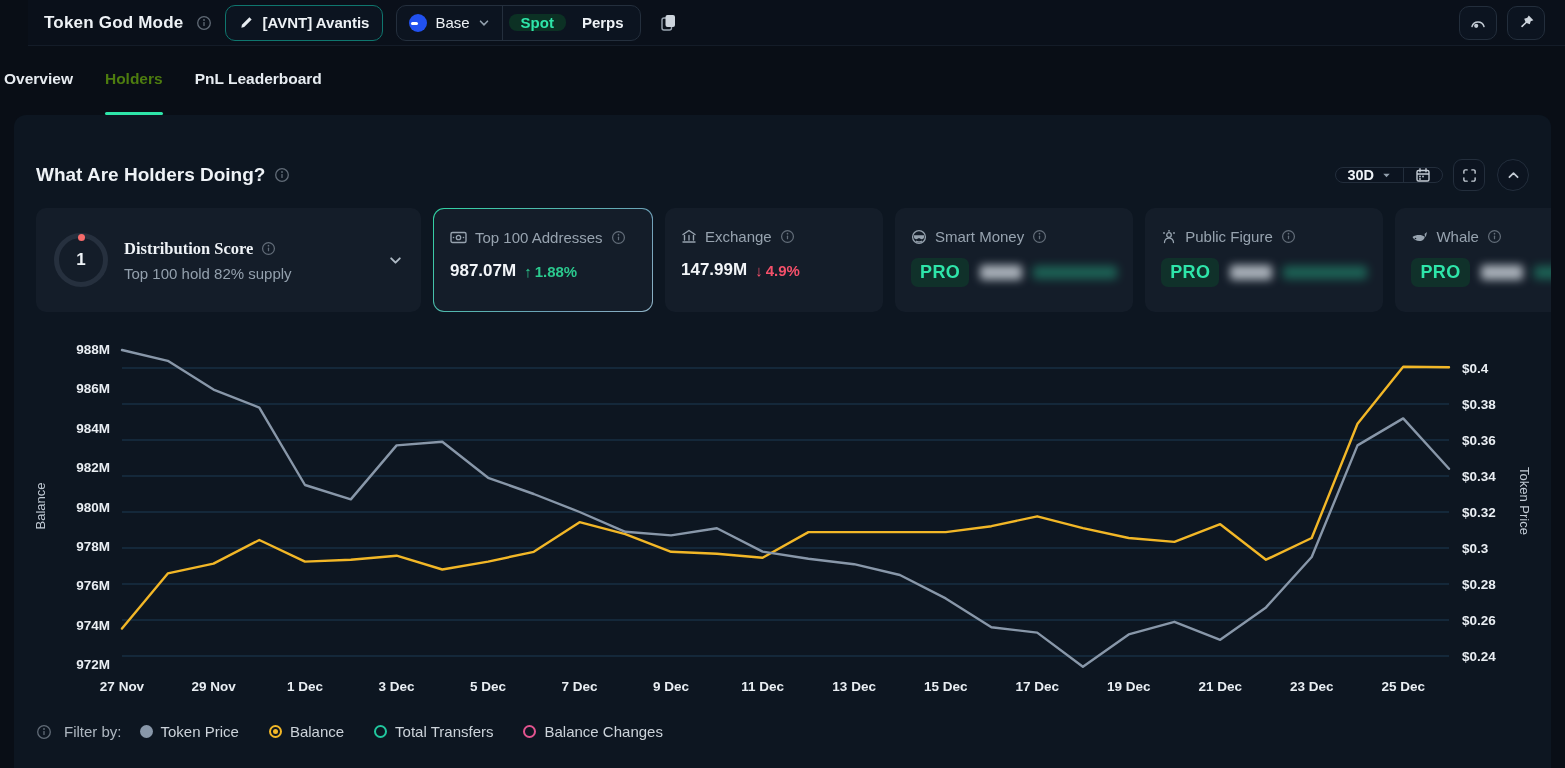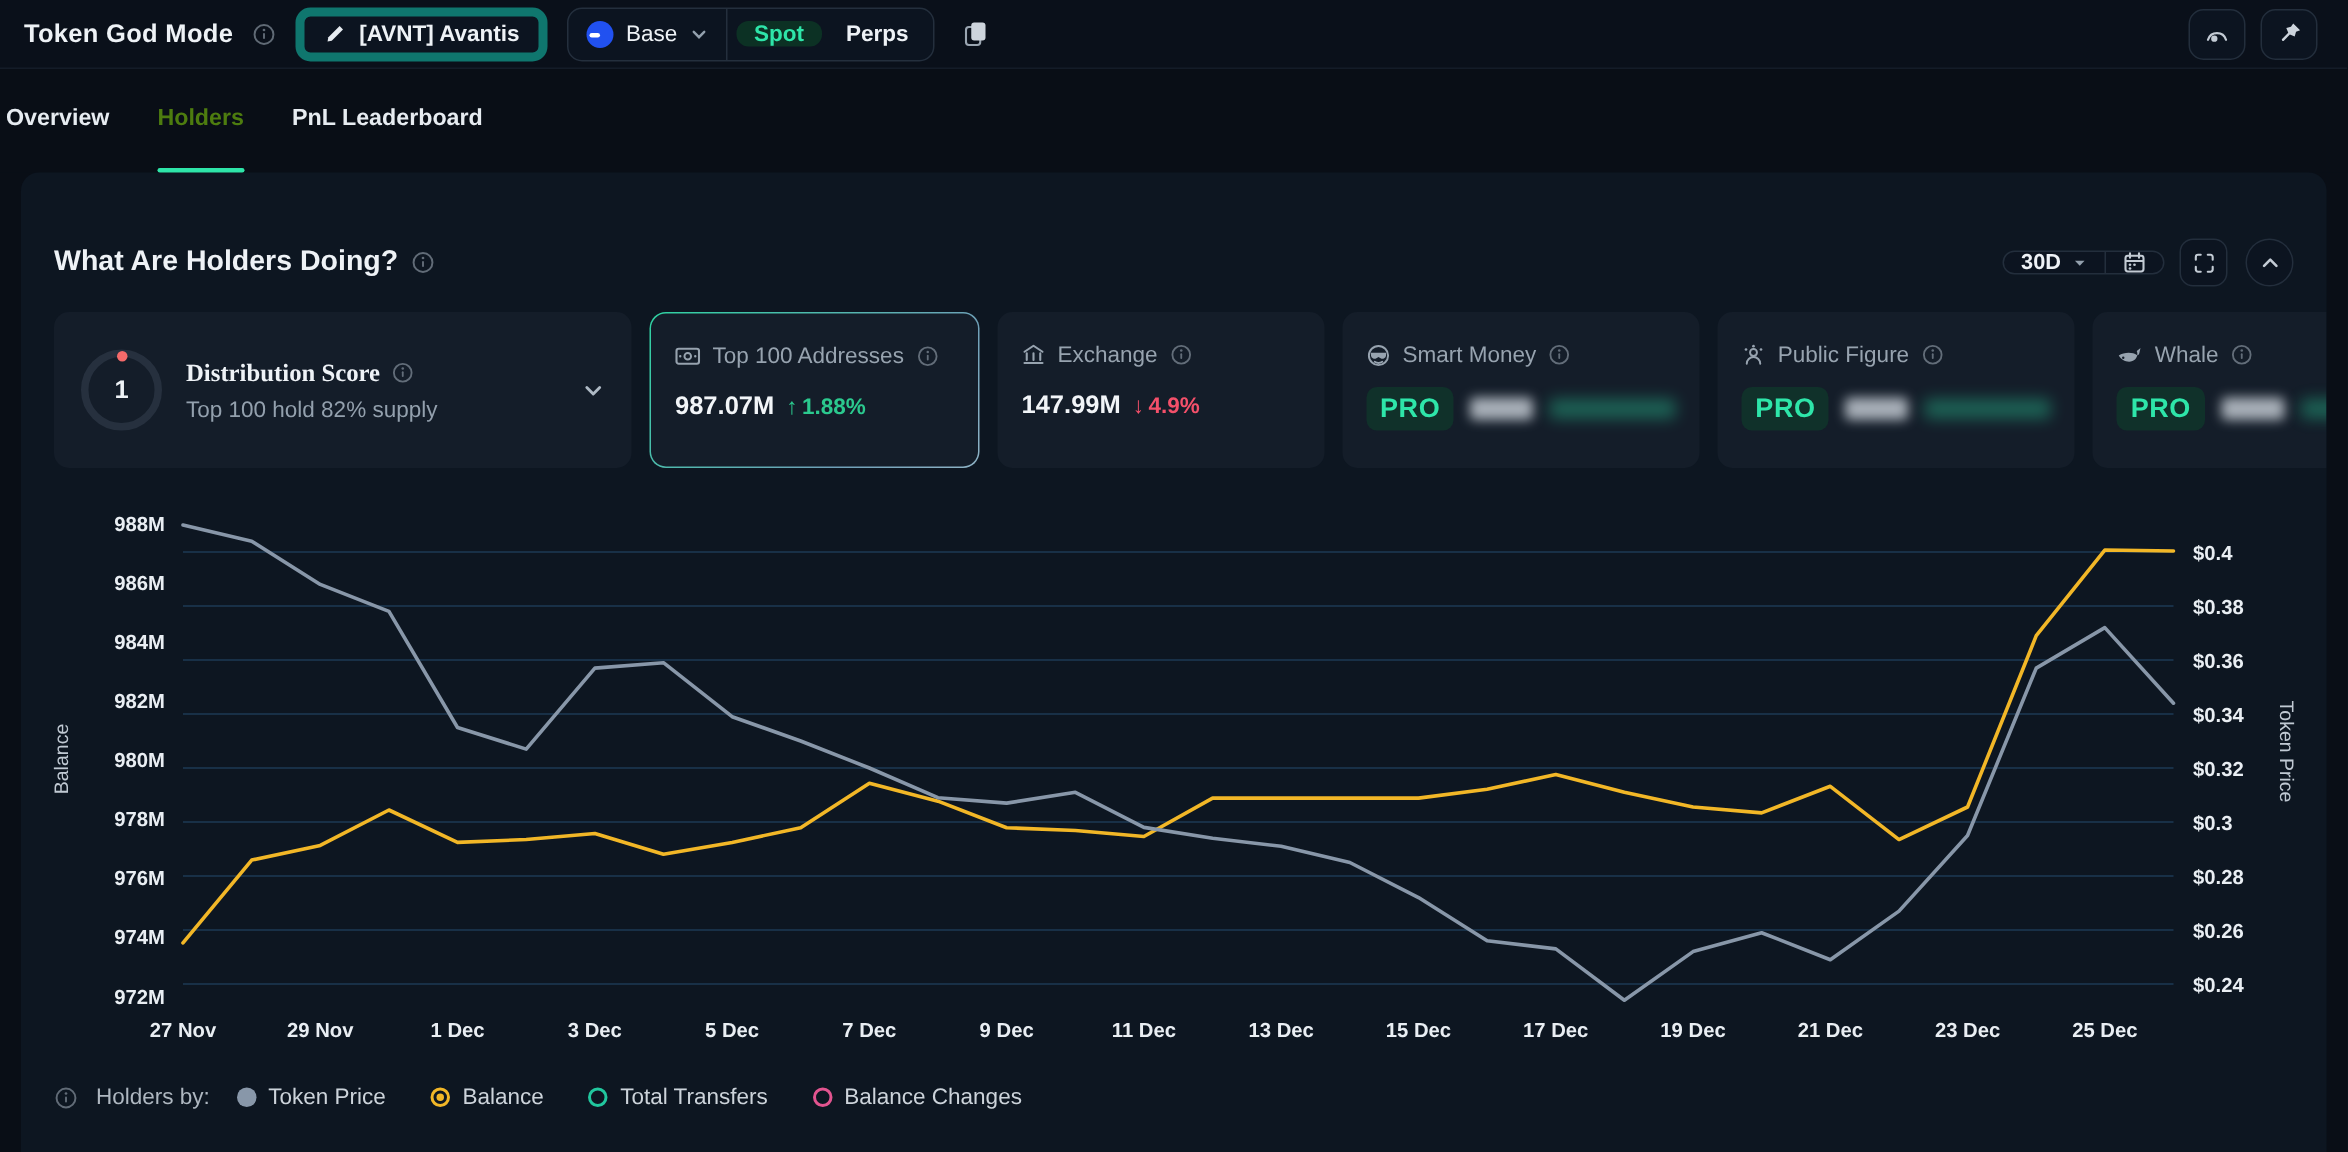--- a/index.html
+++ b/index.html
@@ -9,28 +9,28 @@
     color:#eef2f6;
     font-family:"Liberation Sans","DejaVu Sans",sans-serif;
     font-size:15px;
   }
   svg { display:block; }
 
   
   .app-header {
     height:46px; display:flex; align-items:center;
     padding:0 16px; gap:13px;
-    background:#0a101a; border-bottom:1px solid #141c28;
+    background:#0a101a; border-bottom:1px solid #141c28;margin-left:28px;
   }
   .app-title { font-size:17px; font-weight:700; letter-spacing:.2px; }
   .info-ic { flex:0 0 auto; opacity:.75; }
   .pill {
     display:flex; align-items:center; gap:8px;
     height:36px; padding:0 13px;
-    border:6px solid #0f766e; border-radius:10px;
+    border:1px solid #0f766e; border-radius:10px;
     background:#0c1420; cursor:pointer;
   }
   .pill .pill-label { font-weight:600; font-size:15px; }
   .seg-group { display:flex; align-items:stretch; height:36px; border:1px solid #242f3d; border-radius:10px; background:#0c1420; overflow:hidden; }
   .seg { display:flex; align-items:center; gap:8px; padding:0 12px; cursor:pointer; }
   .seg + .seg { border-left:1px solid #242f3d; }
   .base-logo { width:18px; height:18px; border-radius:50%; background:#2151f0; position:relative; flex:0 0 auto; }
   .base-logo::after { content:""; position:absolute; left:2px; top:8px; width:7px; height:3px; border-radius:2px; background:#fff; }
   .mkt-tab { display:flex; align-items:center; padding:0 13px; font-weight:600; cursor:pointer; }
   .mkt-tab.active { margin:3px; padding:0 12px; border-radius:8px; background:#0c3124; color:#2ee5a9; font-weight:700; }
@@ -414,21 +414,21 @@
   </div>
 
   <div class="legend-row">
     <span class="info-ic">
         <svg width="16" height="16" viewBox="0 0 16 16">
           <circle cx="8" cy="8" r="6.3" fill="none" stroke="#7d8894" stroke-width="1.3"></circle>
           <rect x="7.35" y="7" width="1.3" height="4" rx="0.6" fill="#7d8894"></rect>
           <circle cx="8" cy="5" r="0.9" fill="#7d8894"></circle>
         </svg>
       </span>
-    <span class="legend-label">Holders by:</span>
+    <span class="legend-label">Filter by:</span>
     <span class="legend-item">
       <span class="lg-dot solid" style="background: rgb(136, 151, 169);"></span>
       <span>Token Price</span>
     </span>
     <span class="legend-item">
       <span class="lg-dot ring-dot" style="border-color: rgb(242, 183, 39); color: rgb(242, 183, 39);"></span>
       <span>Balance</span>
     </span>
     <span class="legend-item">
       <span class="lg-dot ring" style="border-color: rgb(33, 199, 158); color: rgb(33, 199, 158);"></span>

